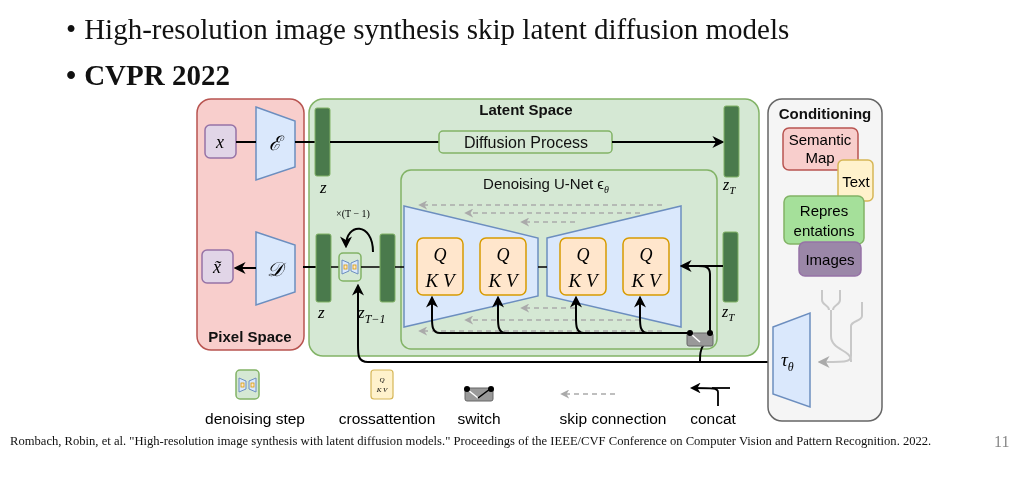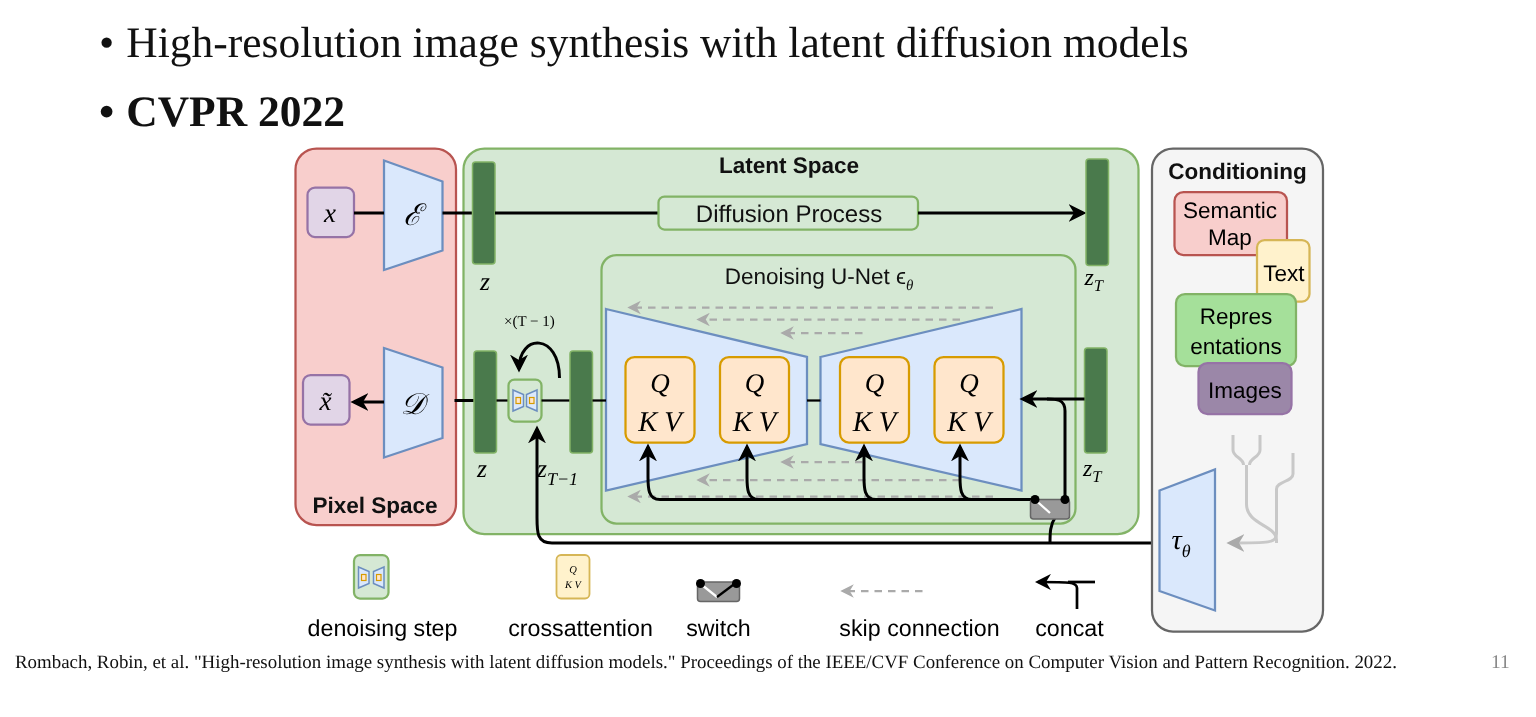--- a/index.html
+++ b/index.html
@@ -3,26 +3,26 @@
 <meta charset="utf-8">
 <style>
   html, body { margin:0; padding:0; background:#ffffff; }
   body { width:1024px; height:478px; position:relative; overflow:hidden; font-family:"Liberation Serif", serif; }
   .bullet { position:absolute; left:66px; font-family:"Liberation Serif", serif; font-size:29px; color:#111; line-height:1; white-space:nowrap; }
   .bullet .dot { margin-right:8px; }
   #diagram { position:absolute; left:0; top:0; }
   .sans { font-family:"Liberation Sans", sans-serif; }
   .serif { font-family:"Liberation Serif", serif; }
   .citation { position:absolute; left:10px; top:433px; width:990px; font-family:"Liberation Serif", serif; font-size:12.6px; color:#111; line-height:17px; }
-  .pagenum { position:absolute; left:994px; top:433px; font-family:"Liberation Serif", serif; font-size:13px; color:#888; }
+  .pagenum { position:absolute; left:994px; top:433px; font-family:"Liberation Serif", serif; font-size:16px; color:#888; }
 </style>
 </head>
 <body>
 
-<div class="bullet" style="top:15px;"><span class="dot">•</span><span>High-resolution image synthesis with latent diffusion models</span></div>
+<div class="bullet" style="top:15px;"><span class="dot">•</span><span>High-resolution image synthesis skip latent diffusion models</span></div>
 <div class="bullet" style="top:61px;font-weight:bold;"><span class="dot">•</span><span>CVPR 2022</span></div>
 
 <svg id="diagram" width="1024" height="478" viewBox="0 0 1024 478">
   <defs>
     <marker id="ah" viewBox="0 0 10 10" refX="8" refY="5" markerWidth="6" markerHeight="6" orient="auto-start-reverse">
       <path d="M0,0 L10,5 L0,10 L3,5 z" fill="#000"></path>
     </marker>
     <marker id="ahg" viewBox="0 0 10 10" refX="8" refY="5" markerWidth="6" markerHeight="6" orient="auto-start-reverse">
       <path d="M0,0 L10,5 L0,10 L3,5 z" fill="#aaa"></path>
     </marker>

